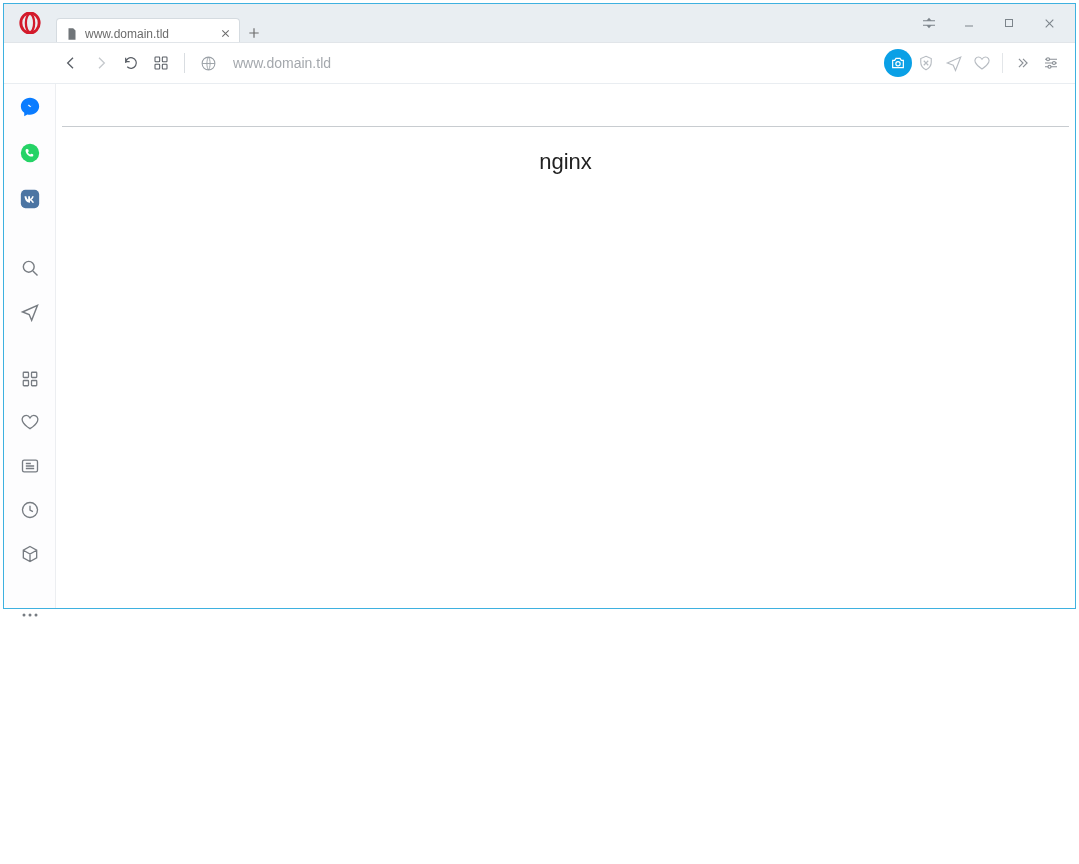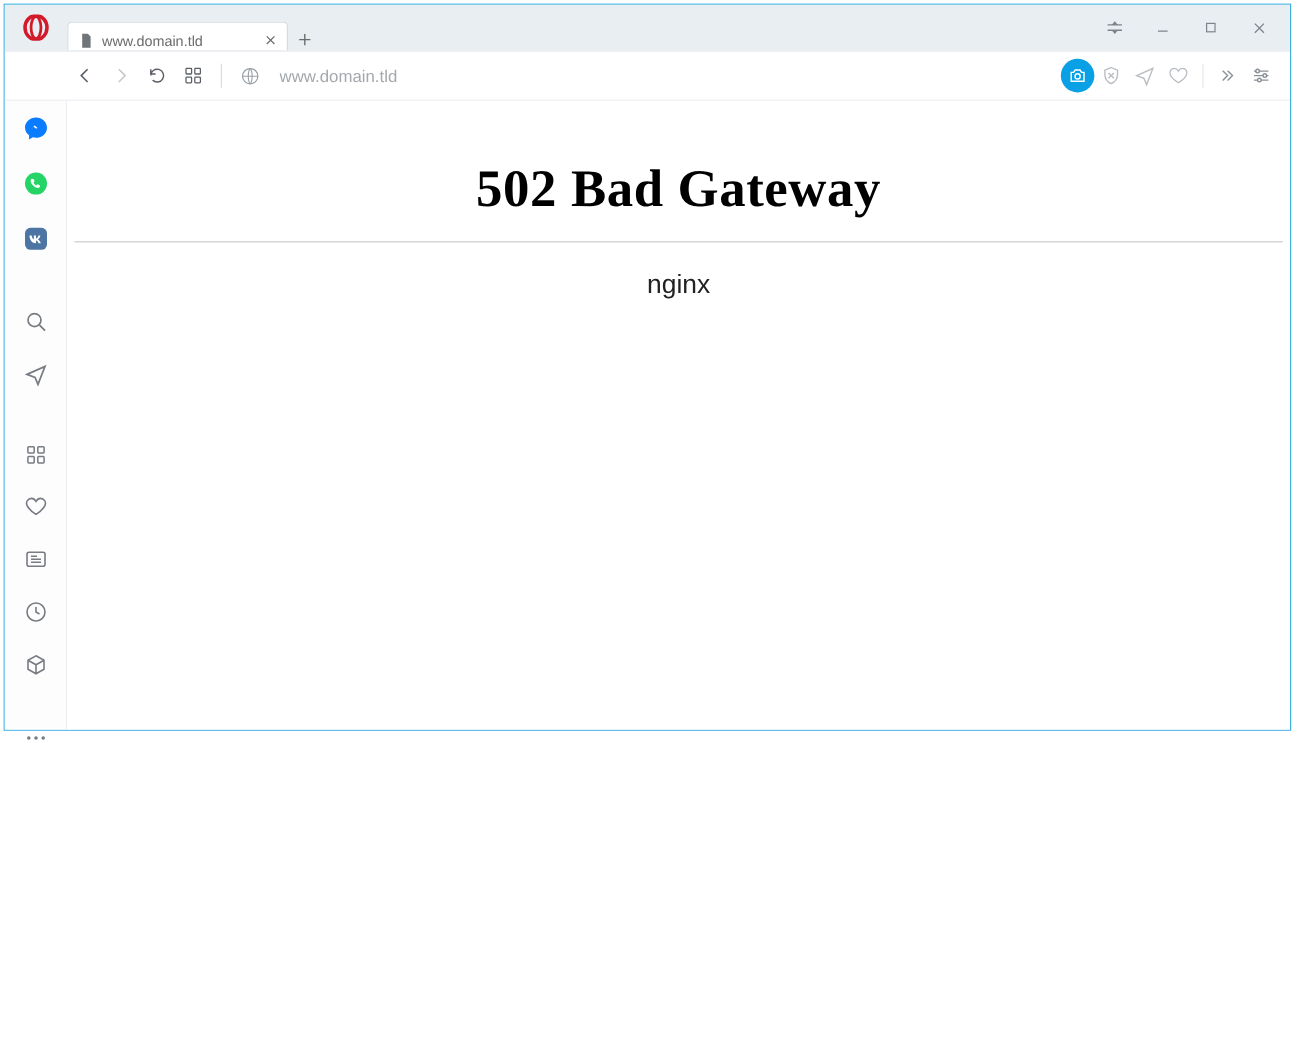--- a/index.html
+++ b/index.html
@@ -235,20 +235,19 @@
         <svg width="18" height="6" viewBox="0 0 24 8">
             <circle cx="4" cy="4" r="2" fill="#777c82"></circle>
             <circle cx="12" cy="4" r="2" fill="#777c82"></circle>
             <circle cx="20" cy="4" r="2" fill="#777c82"></circle>
           </svg>
       </div>
     </div>
 
     <div class="content">
       <div class="page">
-        <h1>502 Bad Gateway</h1>
         <hr>
         <div class="srv">nginx</div>
       </div>
     </div>
   </div>
 
 </div>
 
 </body></html>

